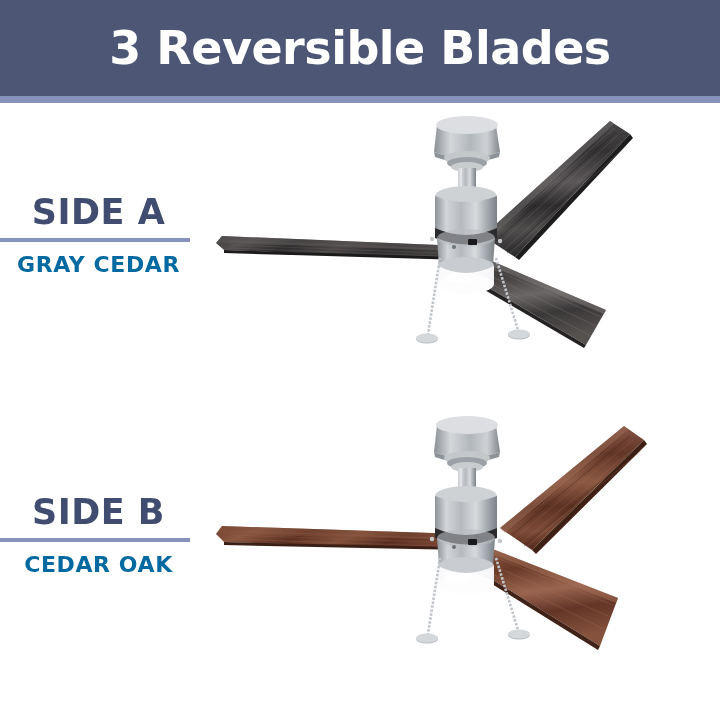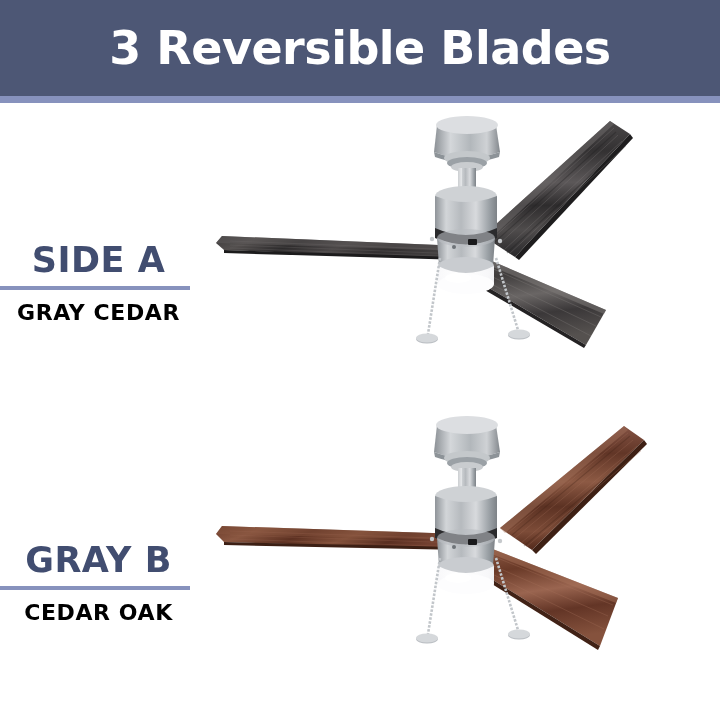--- a/index.html
+++ b/index.html
@@ -68,32 +68,31 @@
     text-align: center;
   }
   .side-label {
     color: #414d70;
     font-family: "DejaVu Sans", sans-serif;
     font-size: 35px;
     font-weight: bold;
     letter-spacing: 0.5px;
     line-height: 1.05;
     padding-right: 18px;
-    margin-top: 48px;
   }
   .label-divider {
     margin-top: 7px;
     margin-left: 0;
     width: 190px;
     height: 4px;
     background: #8792bd;
   }
   .finish-label {
     margin-top: 11px;
-    color: #000000;
+    color: #0369a1;
     font-family: "DejaVu Sans", sans-serif;
     font-size: 22px;
     font-weight: bold;
     letter-spacing: 0.6px;
     line-height: 1.1;
     padding-right: 18px;
   }
 
   
   .fan-stage {
@@ -257,21 +256,21 @@
           <ellipse cx="319" cy="227" rx="11" ry="4.5" fill="#b8bcc1"></ellipse>
           <ellipse cx="319" cy="226" rx="11" ry="4.5" fill="#d5d8db"></ellipse>
         </g>
       </svg>
     </div>
   </div>
 
   <div class="section" id="section-b">
 
     <div class="label-block">
-      <div class="side-label">GRAY B</div>
+      <div class="side-label">SIDE B</div>
       <div class="label-divider"></div>
       <div class="finish-label">CEDAR OAK</div>
     </div>
 
     <div class="fan-stage">
       <svg viewBox="0 0 520 300" xmlns="http://www.w3.org/2000/svg">
         <defs>
           <linearGradient id="oakA" x1="0" y1="0" x2="0" y2="1">
             <stop offset="0%" stop-color="#835243"></stop>
             <stop offset="22%" stop-color="#623627"></stop>

